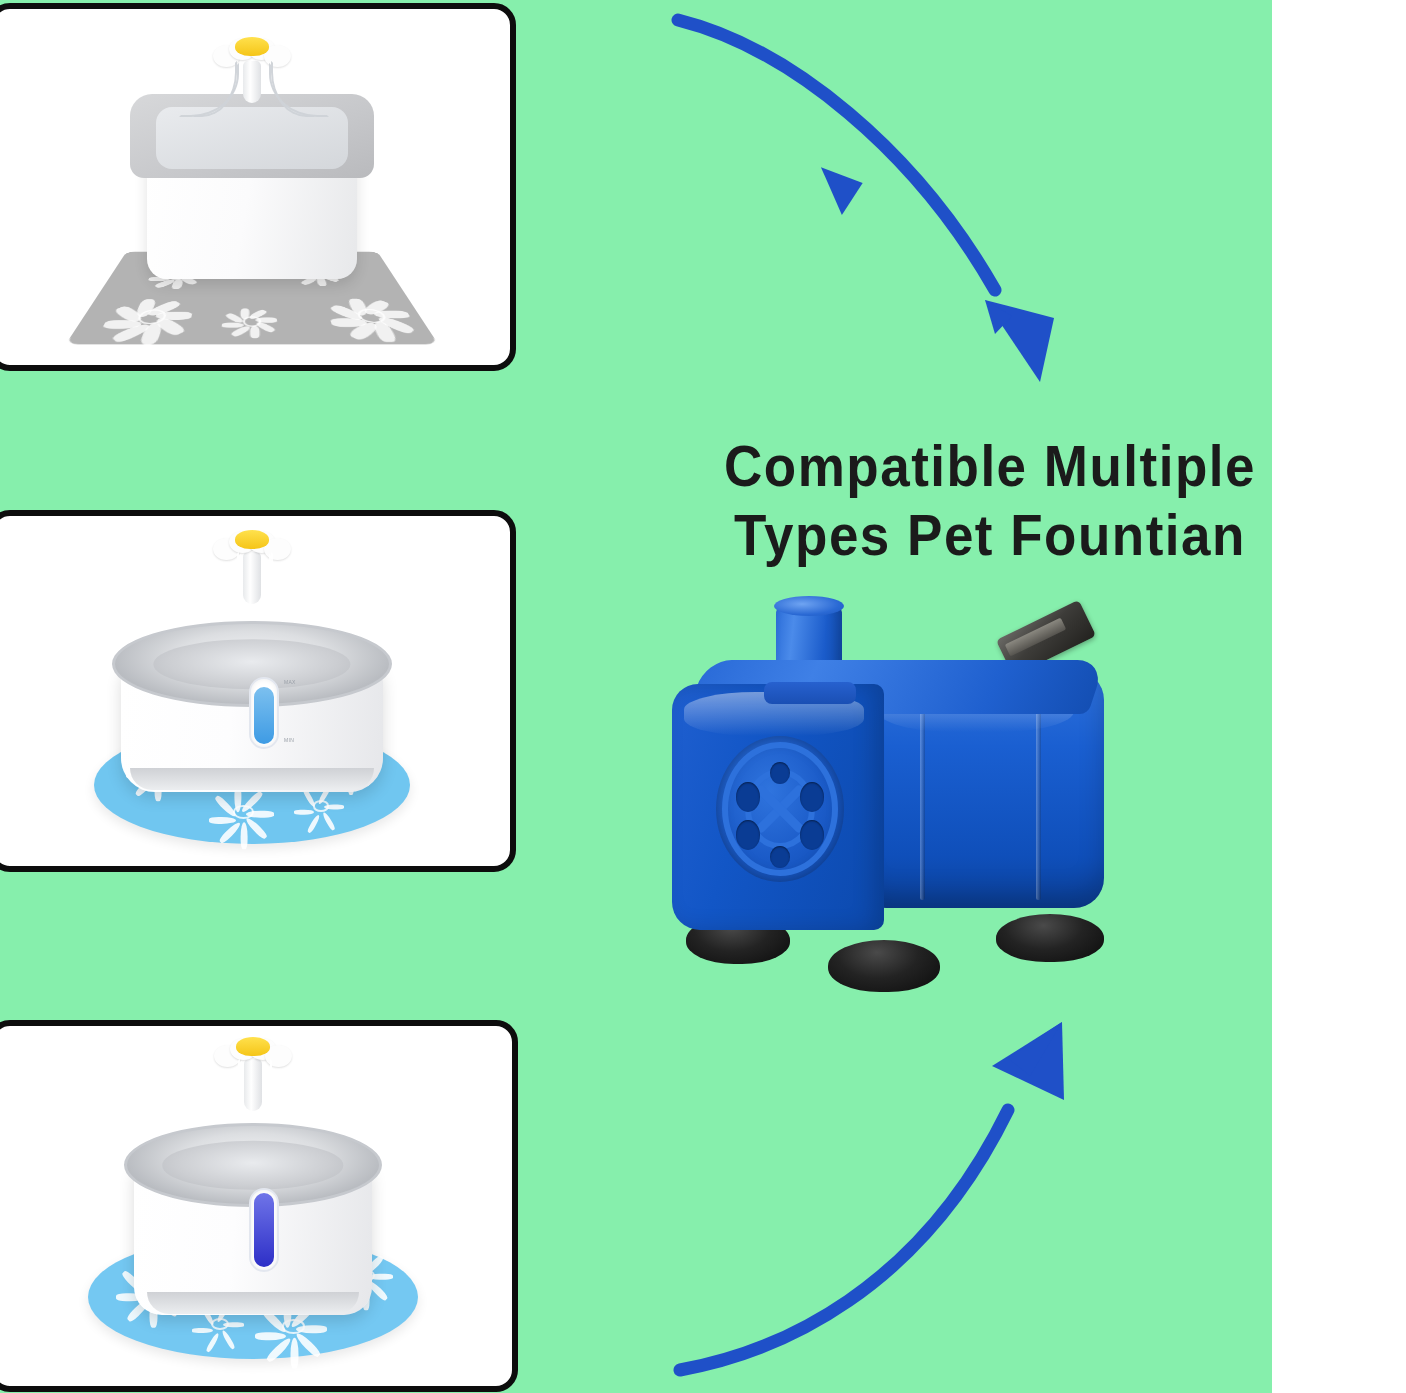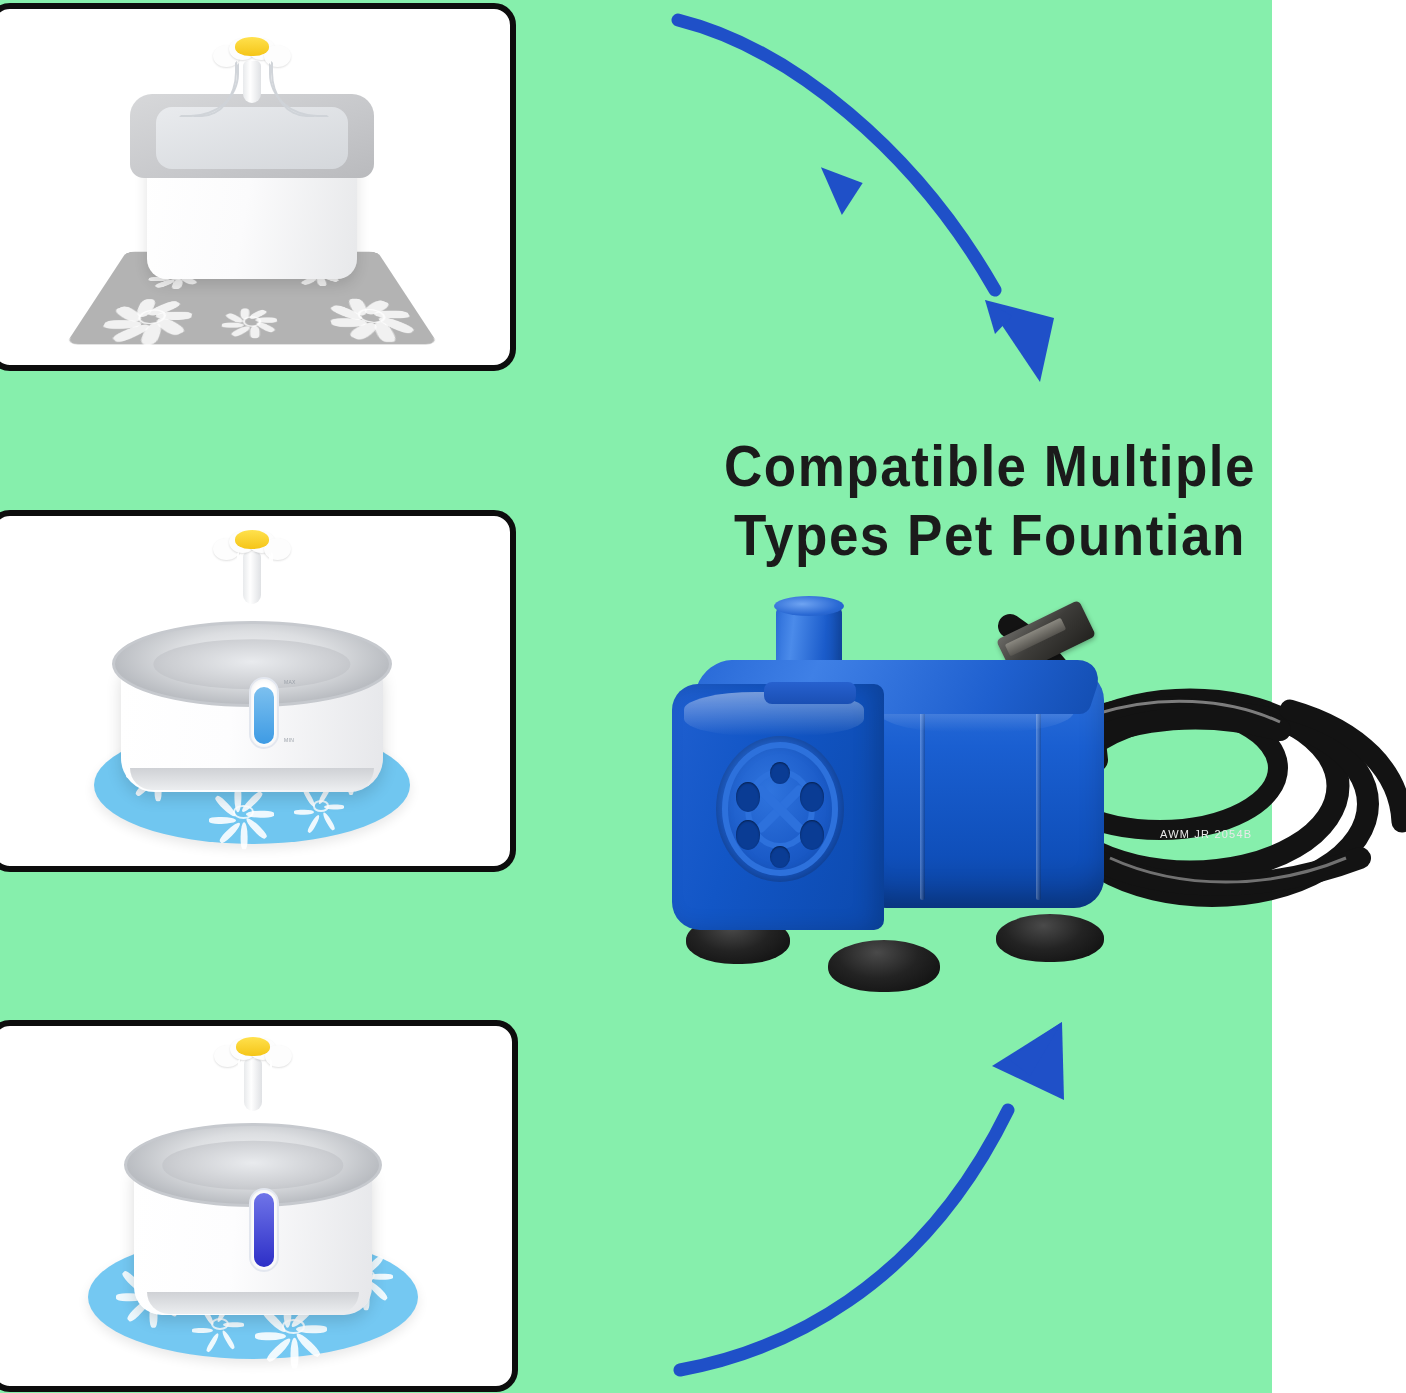--- a/index.html
+++ b/index.html
@@ -513,40 +513,20 @@
     <path d="M 30 370 C 130 352 270 290 358 110" fill="none" stroke="#1f50c8" stroke-width="13" stroke-linecap="round"></path>
     <polygon points="412,22 414,100 342,66" fill="#1f50c8"></polygon>
     <polygon points="412,22 380,76 358,58" fill="#1f50c8"></polygon>
   </svg>
 
   <div class="headline">
     <span class="ln">Compatible Multiple</span>
     <span class="ln">Types Pet Fountian</span>
   </div>
 
-  <div class="cable-wrap">
-    <svg width="546" height="380" viewBox="0 0 546 380">
-
-      <path d="M -10 116 C 70 96 140 104 196 150" fill="none" stroke="#131313" stroke-width="26" stroke-linecap="round"></path>
-      <path d="M 150 36 C 200 70 232 118 236 170" fill="none" stroke="#131313" stroke-width="24" stroke-linecap="round"></path>
-
-      <ellipse cx="330" cy="196" rx="148" ry="86" fill="none" stroke="#131313" stroke-width="23"></ellipse>
-      <ellipse cx="352" cy="214" rx="156" ry="92" fill="none" stroke="#131313" stroke-width="22"></ellipse>
-      <ellipse cx="300" cy="178" rx="118" ry="62" fill="none" stroke="#131313" stroke-width="20"></ellipse>
-      <path d="M 190 178 C 240 130 330 116 420 140" fill="none" stroke="#131313" stroke-width="22" stroke-linecap="round"></path>
-      <path d="M 214 258 C 286 304 400 306 500 268" fill="none" stroke="#131313" stroke-width="22" stroke-linecap="round"></path>
-      <path d="M 430 120 C 500 140 540 182 542 232" fill="none" stroke="#131313" stroke-width="21" stroke-linecap="round"></path>
-
-      <path d="M 40 104 C 100 92 150 98 186 128" fill="none" stroke="rgba(255,255,255,.5)" stroke-width="3"></path>
-      <path d="M 236 124 C 300 104 368 108 420 132" fill="none" stroke="rgba(255,255,255,.45)" stroke-width="3"></path>
-      <path d="M 250 268 C 320 300 410 300 486 268" fill="none" stroke="rgba(255,255,255,.4)" stroke-width="3"></path>
-
-      <text x="300" y="248" fill="#e9e9e9" font-family="Liberation Sans, sans-serif" font-size="11" letter-spacing="1.2">AWM  JR  2054B</text>
-    </svg>
-  </div>
 
   <div class="usb-plug"></div>
 
   <div class="pump">
 
     <div class="foot foot-1"></div>
     <div class="foot foot-2"></div>
     <div class="foot foot-3"></div>
 
     <div class="nozzle"></div>

